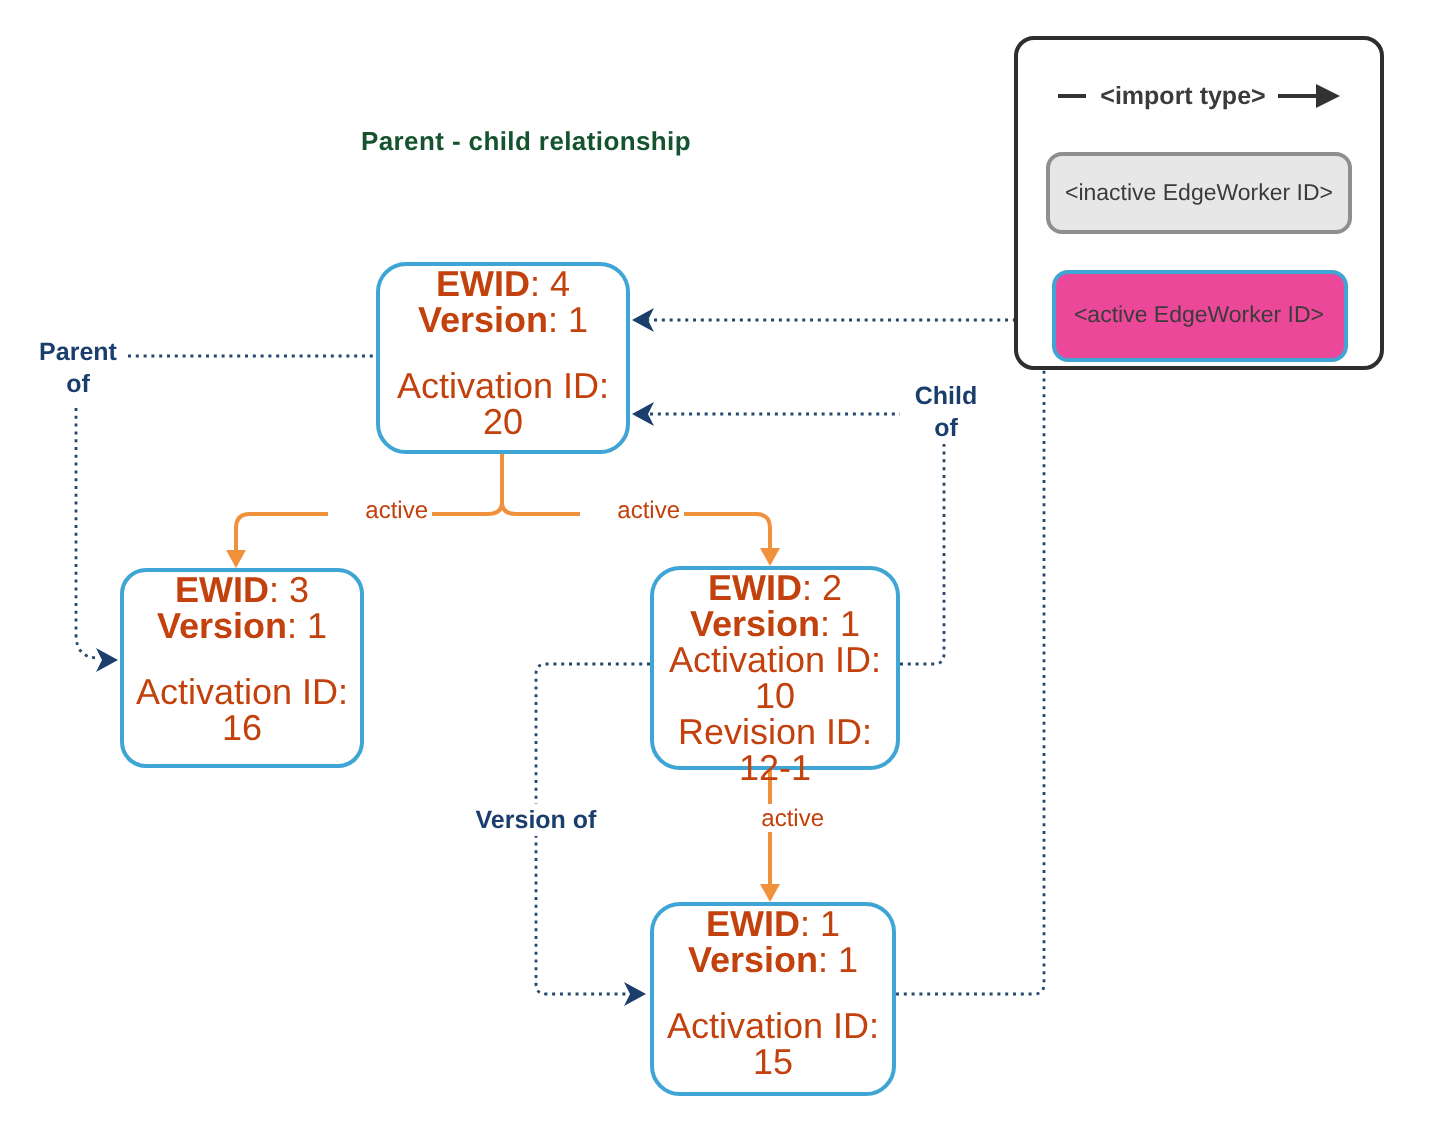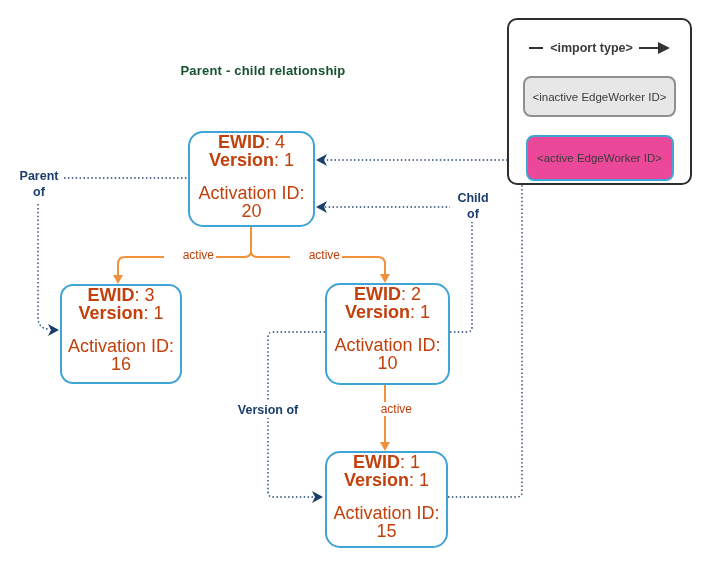--- a/index.html
+++ b/index.html
@@ -113,20 +113,21 @@
     <div><span class="b">Version</span><span>: 1</span></div>
     <div class="gap"></div>
     <div>Activation ID: 16</div>
   </div>
 
   <div class="node node2">
     <div><span class="b">EWID</span><span>: 2</span></div>
     <div><span class="b">Version</span><span>: 1</span></div>
     <div class="gap"></div>
     <div>Activation ID: 10</div>
+    <div>Revision ID: 12-1</div>
   </div>
 
   <div class="node node1">
     <div><span class="b">EWID</span><span>: 1</span></div>
     <div><span class="b">Version</span><span>: 1</span></div>
     <div class="gap"></div>
     <div>Activation ID: 15</div>
   </div>
 
   <div class="legend">

